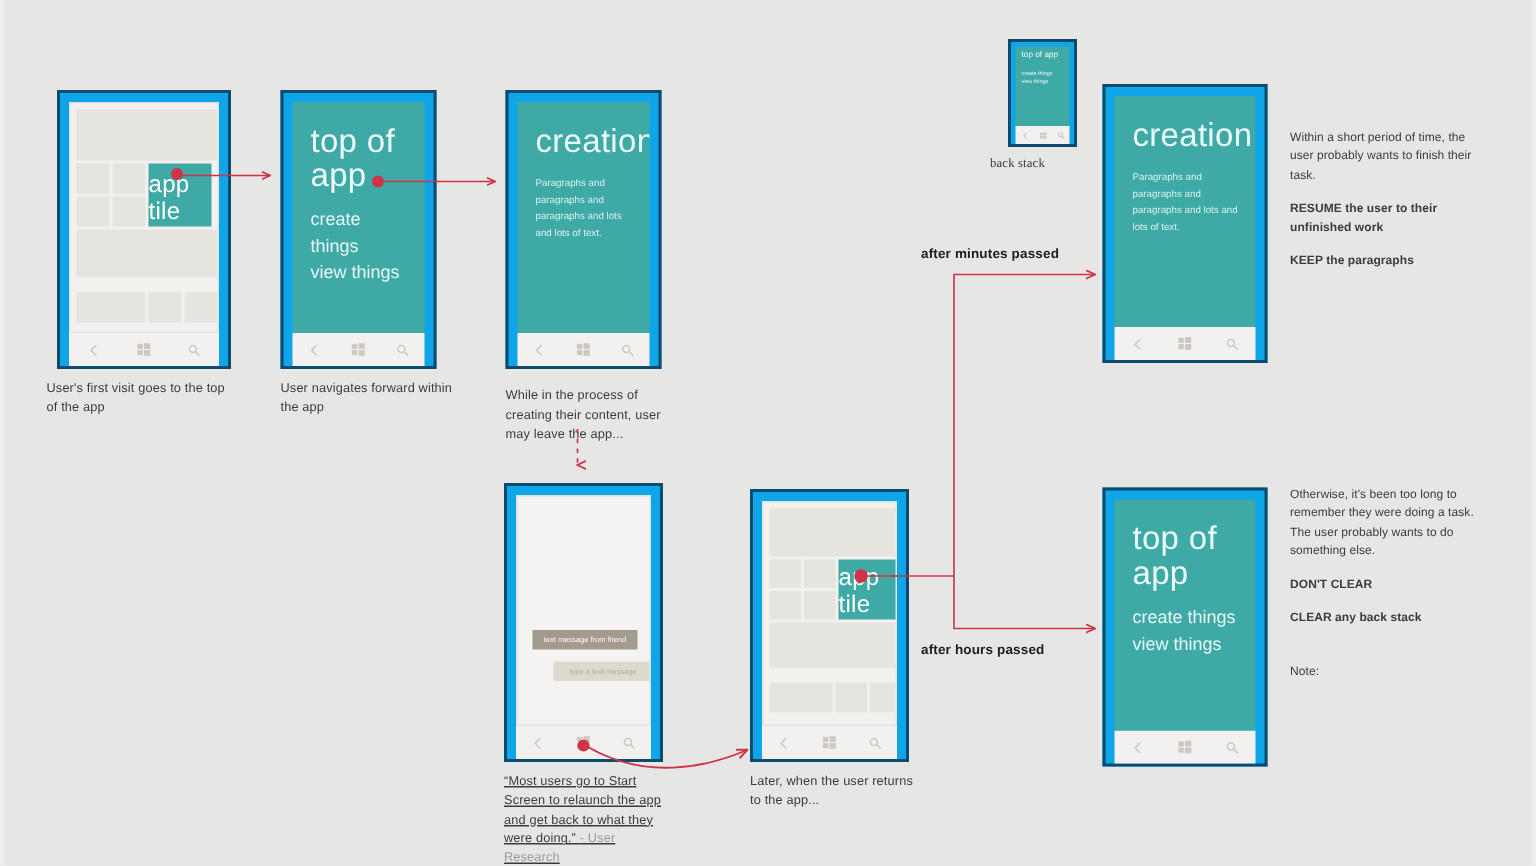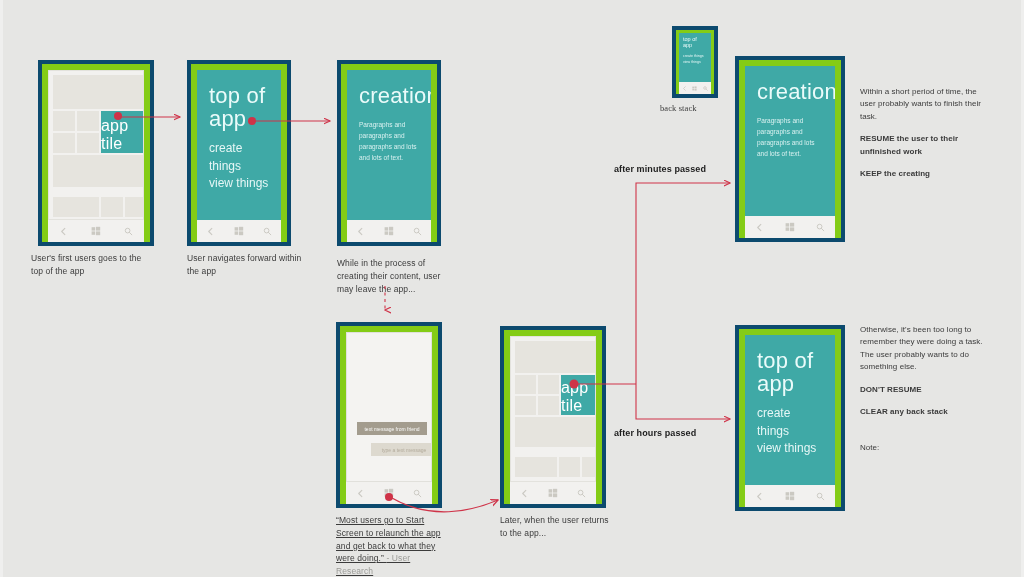--- a/index.html
+++ b/index.html
@@ -13,22 +13,22 @@
   }
   #stage{position:absolute;left:0;top:0;width:1024px;height:577px;}
   
   .page-edge{position:absolute;top:0;height:577px;width:3px;background:#efefee;}
   .page-edge.l{left:0;}
   .page-edge.r{right:0;}
 
   
   .phone{
     position:absolute;
-    background:#84cc16;
-    border:4px solid #0c4a6e;
+    background:#0ea5e9;
+    border:2px solid #0c4a6e;
     box-sizing:border-box;
     padding:6px 6px 0 6px;
     display:flex;flex-direction:column;
   }
   .phone .screen{
     flex:1 1 auto;
     position:relative;
     overflow:hidden;
     box-sizing:border-box;
   }
@@ -142,21 +142,21 @@
           </svg>
       </span>
       <span class="nav-ico">
         <svg width="9" height="9" viewBox="0 0 10 10">
             <circle cx="4" cy="4" r="2.6" stroke="#c9c7c0" stroke-width="1.1" fill="none"></circle>
             <path d="M6 6 L8.7 8.7" stroke="#c9c7c0" stroke-width="1.1" stroke-linecap="round"></path>
           </svg>
       </span>
     </div>
   </div>
-  <div class="cap" style="left:31px;top:252px;width:120px;">User's first users goes to the top of the app</div>
+  <div class="cap" style="left:31px;top:252px;width:120px;">User's first visit goes to the top of the app</div>
 
   <div class="phone" style="left:187px;top:60px;width:104px;height:186px;">
     <div class="screen app-screen">
       <div class="title">top of app</div>
       <div class="links">
         <div>create things</div>
         <div>view things</div>
       </div>
     </div>
     <div class="navbar">
@@ -268,21 +268,21 @@
             <circle cx="4" cy="4" r="2.6" stroke="#c9c7c0" stroke-width="1.1" fill="none"></circle>
             <path d="M6 6 L8.7 8.7" stroke="#c9c7c0" stroke-width="1.1" stroke-linecap="round"></path>
           </svg>
       </span>
     </div>
   </div>
 
   <div class="note" style="left:860px;top:62px;margin-top:24px;">
     <p>Within a short period of time, the user probably wants to finish their task.</p>
     <p class="b">RESUME the user to their unfinished work</p>
-    <p class="b last">KEEP the creating</p>
+    <p class="b last">KEEP the paragraphs</p>
   </div>
 
   <div class="phone" style="left:336px;top:322px;width:106px;height:186px;">
     <div class="screen msg-screen">
       <div class="bubble in" style="left:10px;top:89px;width:70px;height:13px;">text message from friend</div>
       <div class="bubble out" style="left:24px;top:110px;width:66px;height:13px;">type a text message</div>
     </div>
     <div class="navbar">
       <span class="nav-ico">
         <svg width="9" height="9" viewBox="0 0 10 10">
@@ -377,21 +377,21 @@
         <svg width="9" height="9" viewBox="0 0 10 10">
             <circle cx="4" cy="4" r="2.6" stroke="#c9c7c0" stroke-width="1.1" fill="none"></circle>
             <path d="M6 6 L8.7 8.7" stroke="#c9c7c0" stroke-width="1.1" stroke-linecap="round"></path>
           </svg>
       </span>
     </div>
   </div>
 
   <div class="note" style="left:860px;top:324px;">
     <p>Otherwise, it's been too long to remember they were doing a task. The user probably wants to do something else.</p>
-    <p class="b">DON'T RESUME</p>
+    <p class="b">DON'T CLEAR</p>
     <p class="b">CLEAR any back stack</p>
     <p style="margin-top:24px;margin-bottom:0;">Note:</p>
   </div>
 
   <div class="arrow-label" style="left:614px;top:164px;">after minutes passed</div>
   <div class="arrow-label" style="left:614px;top:428px;">after hours passed</div>
 
   <svg id="connectors" viewBox="0 0 1024 577">
     <defs>
       <marker id="ah" markerWidth="7" markerHeight="7" refX="5.6" refY="3" orient="auto">

